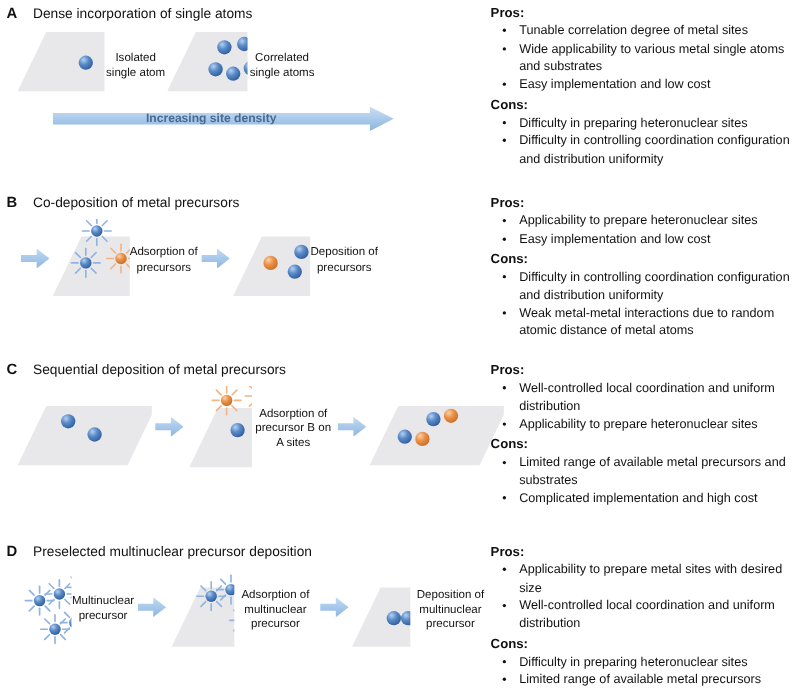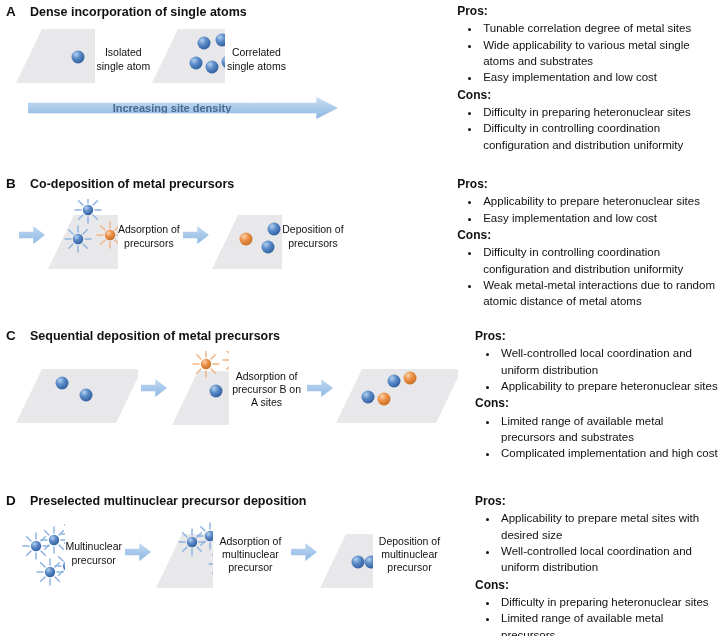--- a/index.html
+++ b/index.html
@@ -9,41 +9,41 @@
     font-family: "Liberation Sans", sans-serif;
     color: #111111; overflow: hidden;
   }
   .figure { display: flex; flex-direction: column; width: 723px; height: 636px; }
   .panel-row { display: flex; }
   .row-a { height: 162px; }
   .row-b { height: 158px; }
   .row-c { height: 165px; }
   .row-d { height: 151px; }
   .panel-left { width: 442px; padding: 4px 0 0 6px; }
-  .panel-right { width: 281px; padding: 3px 4px 0 4px; margin-left: 29px; }
+  .panel-right { width: 281px; padding: 3px 4px 0 4px; }
   .row-b .panel-left, .row-b .panel-right { padding-top: 14px; }
   .row-c .panel-left, .row-c .panel-right { padding-top: 8px; }
   .row-d .panel-left, .row-d .panel-right { padding-top: 8px; }
 
   .title-row { display: flex; align-items: baseline; }
   .panel-letter { font-weight: bold; font-size: 13.5px; width: 24px; }
-  .panel-title { font-weight: bold; font-size: 12.5px; }
+  .panel-title { font-weight: normal; font-size: 12.5px; }
 
   .stages { display: flex; align-items: flex-start; margin-top: 8px; margin-left: 10px; }
   .stage { display: flex; flex-direction: row; align-items: center; }
   .stage-label { font-size: 10.5px; text-align: center; line-height: 1.25; margin-top: 3px; color:#111; }
 
   .arrow-wrap { margin: 0 3px; }
   .flow-arrow {
     width: 26px; height: 18px;
     background: linear-gradient(#c2dbf2, #8db6e2);
     clip-path: polygon(0 32%, 55% 32%, 55% 0, 100% 50%, 55% 100%, 55% 68%, 0 68%);
   }
   .band-arrow {
-    width: 310px; height: 22px; margin: 8px 0 0 22px;
+    width: 310px; height: 22px; margin: 8px 0 0 42px;
     background: linear-gradient(#cadff3, #8bb5e1);
     clip-path: polygon(0 26%, 93% 26%, 93% 0, 100% 50%, 93% 100%, 93% 74%, 0 74%);
     display: flex; align-items: center; justify-content: center;
   }
   .band-arrow span { font-size: 11px; font-weight: bold; color: #4a6a8f; padding-right: 22px; }
 
   .pc-heading { font-weight: bold; font-size: 12px; line-height: 1.45; }
   .pc-list { margin: 0 0 1px 0; padding-left: 24px; font-size: 11.5px; line-height: 1.42; list-style: disc; }
   .pc-list li { padding-left: 2px; }
 </style>

